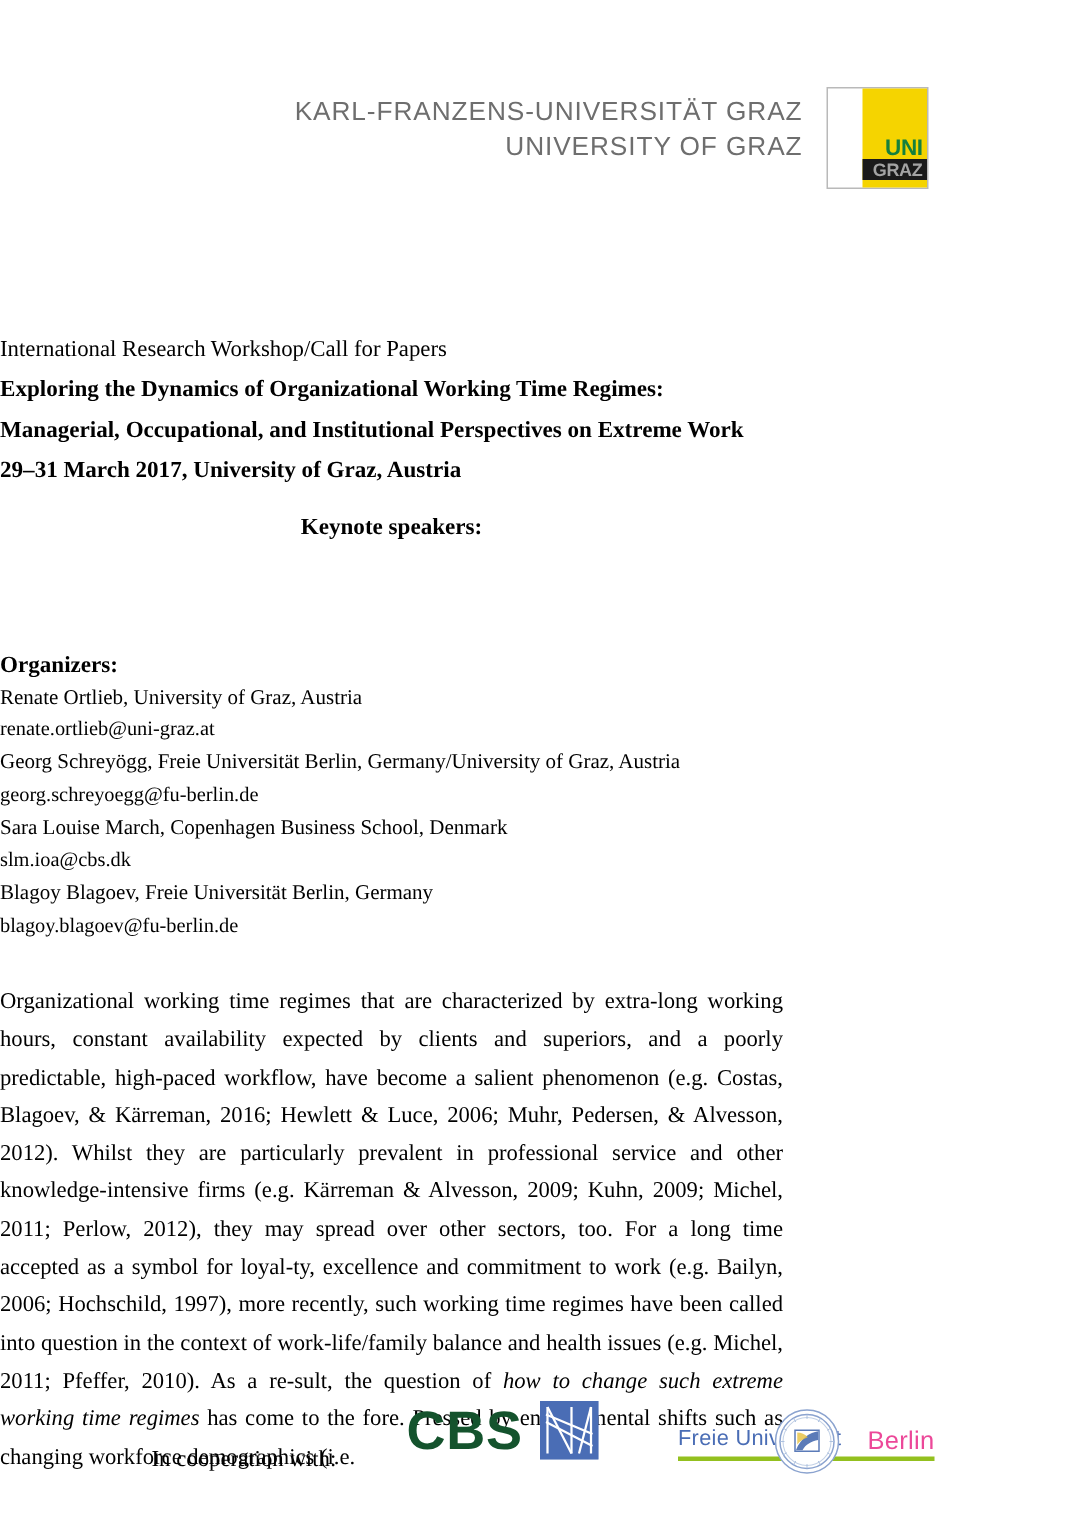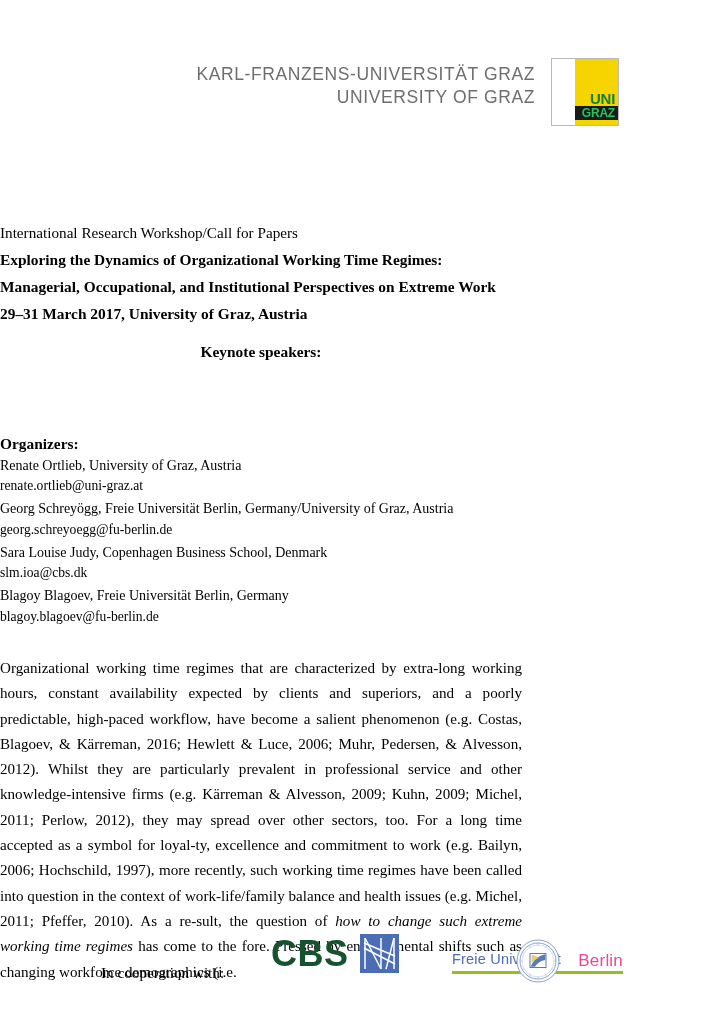--- a/index.html
+++ b/index.html
@@ -86,21 +86,21 @@
     background: #1a1a1a;
   }
   .unigraz-graz {
     position: absolute;
     right: 3px;
     top: 0px;
     font-family: "Liberation Sans", sans-serif;
     font-weight: bold;
     font-size: 12px;
     line-height: 14px;
-    color: #22c55e;
+    color: #a3a3a3;
     letter-spacing: -0.2px;
   }
   .title-block {
     position: absolute;
     top: 219px;
     left: 0;
     width: 522px;
   }
   .cfp-line {
     font-size: 15.2px;
@@ -295,21 +295,21 @@
 
     <div>
       <div class="org-name">Renate Ortlieb, University of Graz, Austria</div>
       <div class="org-mail">renate.ortlieb@uni-graz.at</div>
     </div>
     <div>
       <div class="org-name">Georg Schreyögg, Freie Universität Berlin, Germany/University of Graz, Austria</div>
       <div class="org-mail">georg.schreyoegg@fu-berlin.de</div>
     </div>
     <div>
-      <div class="org-name">Sara Louise Judy, Copenhagen Business School, Denmark</div>
+      <div class="org-name">Sara Louise March, Copenhagen Business School, Denmark</div>
       <div class="org-mail">slm.ioa@cbs.dk</div>
     </div>
     <div>
       <div class="org-name">Blagoy Blagoev, Freie Universität Berlin, Germany</div>
       <div class="org-mail">blagoy.blagoev@fu-berlin.de</div>
     </div>
   </div>
 
   <div class="body-block">
     <p class="body-par"><span>Organizational working time regimes that are characterized by extra-long working hours, constant availability expected by clients and superiors, and a poorly predictable, high-paced workflow, have become a salient phenomenon (e.g. Costas, Blagoev, &amp; Kärreman, 2016; Hewlett &amp; Luce, 2006; Muhr, Pedersen, &amp; Alvesson, 2012). Whilst they are particularly prevalent in professional service and other knowledge-intensive firms (e.g. Kärreman &amp; Alvesson, 2009; Kuhn, 2009; Michel, 2011; Perlow, 2012), they may spread over other sectors, too. For a long time accepted as a symbol for loyal-ty, excellence and commitment to work (e.g. Bailyn, 2006; Hochschild, 1997), more recently, such working time regimes have been called into question in the context of work-life/family balance and health issues (e.g. Michel, 2011; Pfeffer, 2010). As a re-sult, the question of </span><i>how to change such extreme working time regimes</i><span> has come to the fore. Pressed by environmental shifts such as changing workforce demographics (i.e.</span></p>

